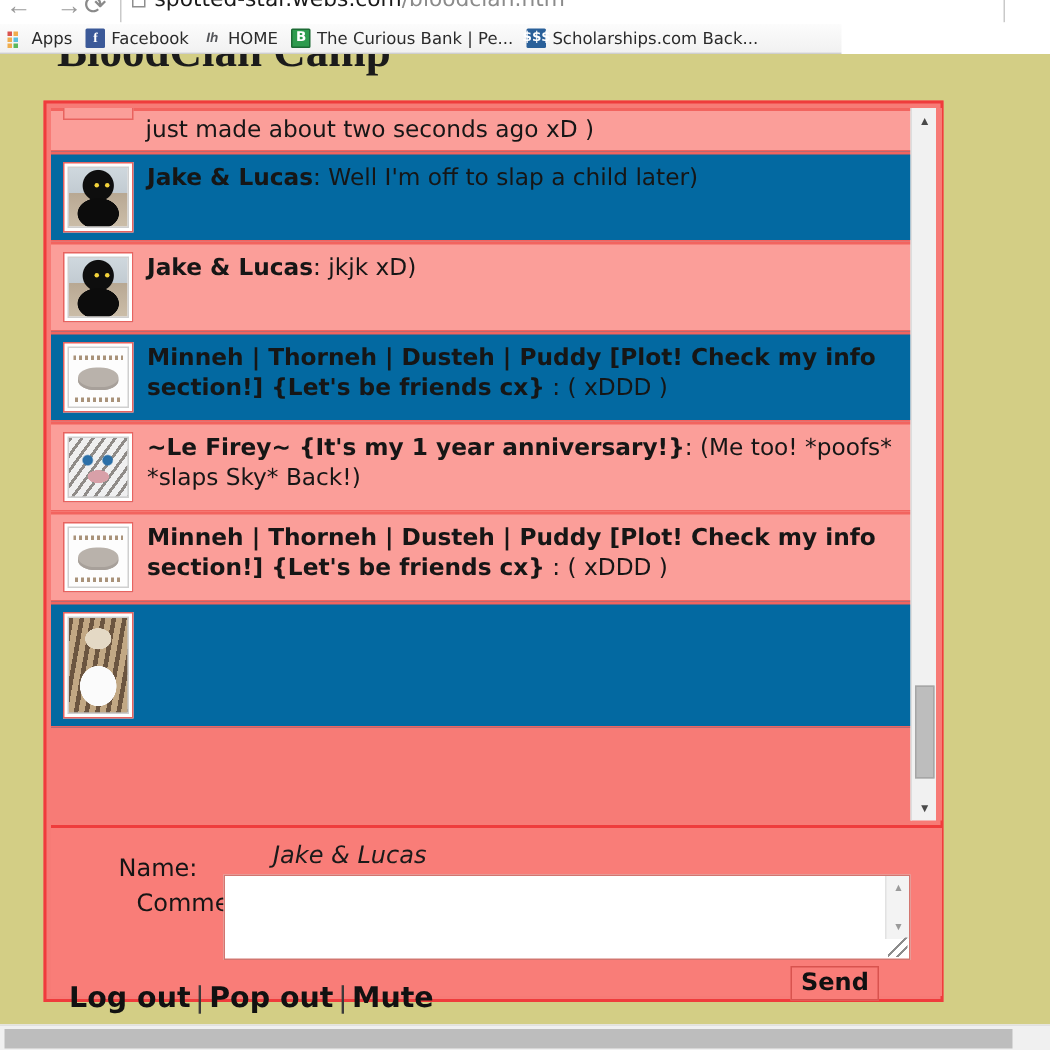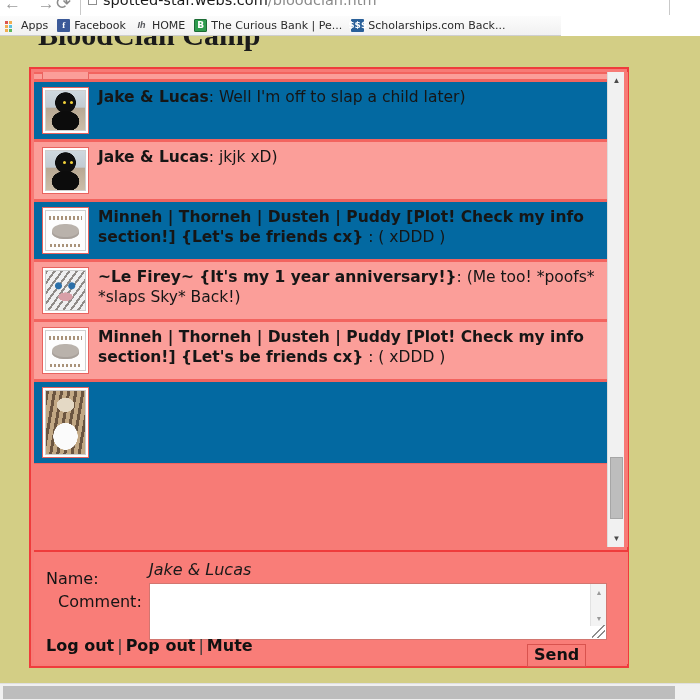--- a/index.html
+++ b/index.html
@@ -249,21 +249,21 @@
   }
 
   
   #form-area {
     position: absolute;
     left: 3px; top: 481px;
     width: 594px; height: 114px;
     background: #f97d78;
     border-top: 2px solid #ef3c3c;
   }
-  .form-row { position: absolute; }
+  .form-row { position: absolute; margin-left: 33px; }
   #label-name {
     left: 12px; top: 17px;
     font-size: 16px; color: #151515;
     font-family: "DejaVu Sans", sans-serif;
   }
   #label-comment {
     left: 24px; top: 40px;
     font-size: 16px; color: #151515;
     font-family: "DejaVu Sans", sans-serif;
   }
@@ -306,22 +306,22 @@
     padding: 1px 6px 2px 6px;
     background: #f97d78;
     border: 1px solid #d8534e;
     font-size: 16px; font-weight: bold;
     color: #111;
     font-family: "DejaVu Sans", sans-serif;
     line-height: 1.1;
   }
   #bottom-links {
     position: absolute;
-    left: 12px; top: 84px;
-    font-size: 16px; font-weight: bold;
+    left: 12px; top: 102px;
+    font-size: 19px; font-weight: bold;
     color: #111;
     font-family: "DejaVu Sans", sans-serif;
     white-space: nowrap;
   }
   #bottom-links a { color: #111; text-decoration: none; }
   #bottom-links .sep { font-weight: normal; color: #3a3a3a; margin: 0 3px; }
 
   
   #h-scroll {
     position: absolute; left: 0; top: 683px;
@@ -383,20 +383,21 @@
 <div id="page">
 
   <div id="page-title">BloodClan Camp</div>
 
   <div id="chat-widget">
 
     <div id="messages-pane">
       <div id="messages-scroll">
           <div class="msg even partial">
             <div class="partial-stub"></div>
+            <div class="msg-body"><span class="text">just made about two seconds ago xD )</span></div>
           </div>
           <div class="msg odd">
             <div class="avatar av-blackcat">
               <div class="inner"></div>
             </div>
             <div class="msg-body"><span class="author">Jake &amp; Lucas</span><span class="text">: Well I'm off to slap a child later)</span></div>
           </div>
           <div class="msg even">
             <div class="avatar av-blackcat">
               <div class="inner"></div>

